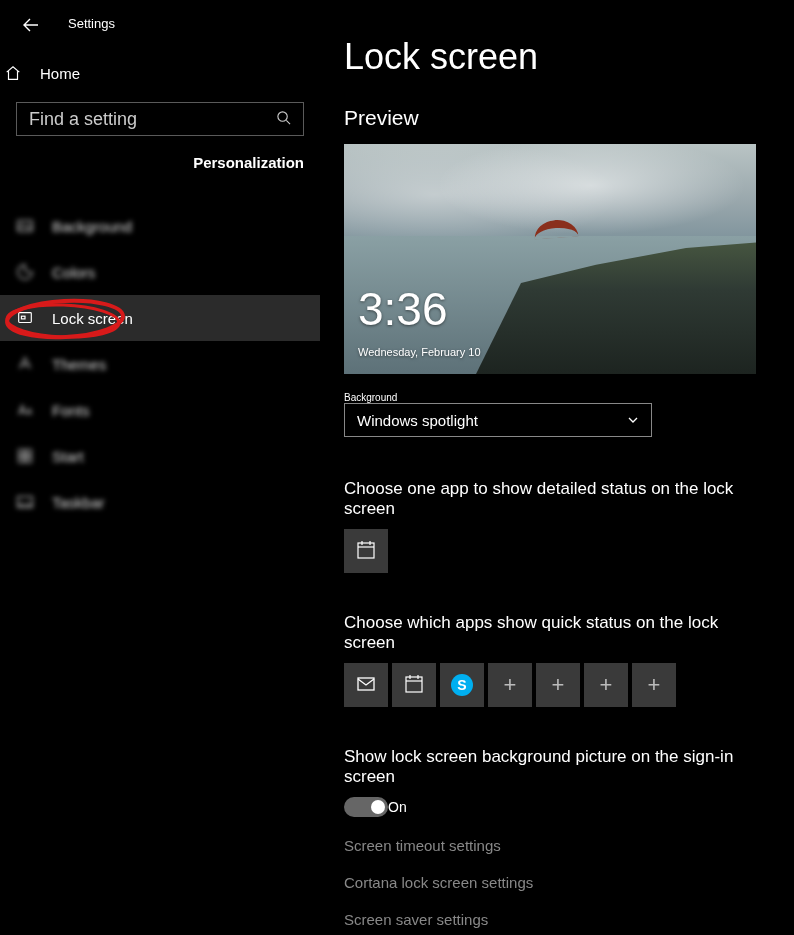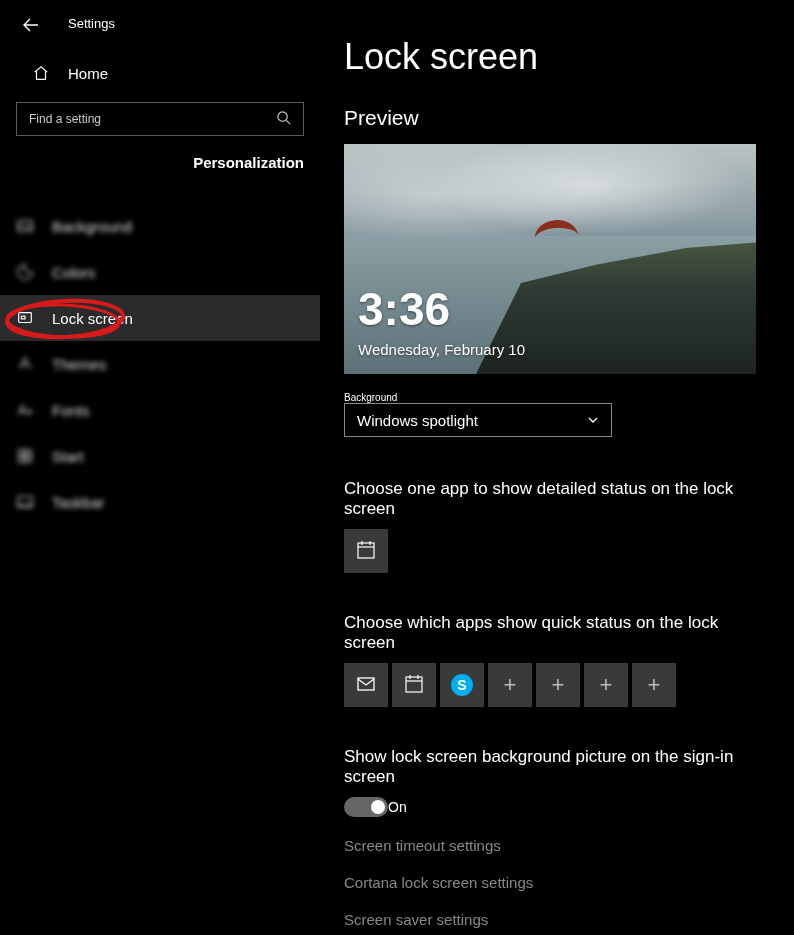--- a/index.html
+++ b/index.html
@@ -24,39 +24,39 @@
     display: flex;
     align-items: flex-start;
     gap: 28px;
     padding: 8px 16px 20px 22px;
   }
   .topbar .title { font-size: 13px; }
   .home-row {
     display: flex;
     align-items: center;
     gap: 18px;
-    padding: 10px 32px;
+    padding: 10px 4px;
     font-size: 15px;
   }
   .home-row svg { flex: none; }
   .search-box {
     margin: 10px 16px 18px 16px;
     height: 34px;
     border: 1px solid #5a5a5a;
     display: flex;
     align-items: center;
     padding: 0 12px;
     color: #ccc;
     justify-content: space-between;
   }
   .search-box input {
     background: transparent;
     border: none;
     color: #ccc;
-    font-size: 12px;
+    font-size: 18px;
     outline: none;
     width: 100%;
   }
   .search-box input::placeholder { color: #ccc; }
   .section-heading {
     padding: 0 16px 14px 16px;
     font-weight: 600;
     font-size: 15px;
     text-align: right;
   }
@@ -128,32 +128,32 @@
   .paraglider {
     position: absolute;
     left: 46%; top: 33%;
     width: 44px; height: 18px;
     border-top: 8px solid #8a2f1c;
     border-radius: 50% 50% 0 0 / 100% 100% 0 0;
     transform: rotate(-4deg);
   }
   .clock {
     position: absolute; left: 14px; bottom: 38px;
-    font-size: 46px; font-weight: 700;
+    font-size: 46px; font-weight: 400;
     text-shadow: 0 1px 3px rgba(0,0,0,0.5);
   }
   .date {
     position: absolute; left: 14px; bottom: 16px;
-    font-size: 15px;
+    font-size: 11px;
     text-shadow: 0 1px 3px rgba(0,0,0,0.5);
   }
 
   .label { font-size: 10px; }
   .dropdown {
-    width: 268px;
+    width: 308px;
     height: 34px;
     border: 1px solid #888;
     display: flex;
     align-items: center;
     justify-content: space-between;
     padding: 0 12px;
     margin-bottom: 42px;
     font-size: 15px;
   }
 

